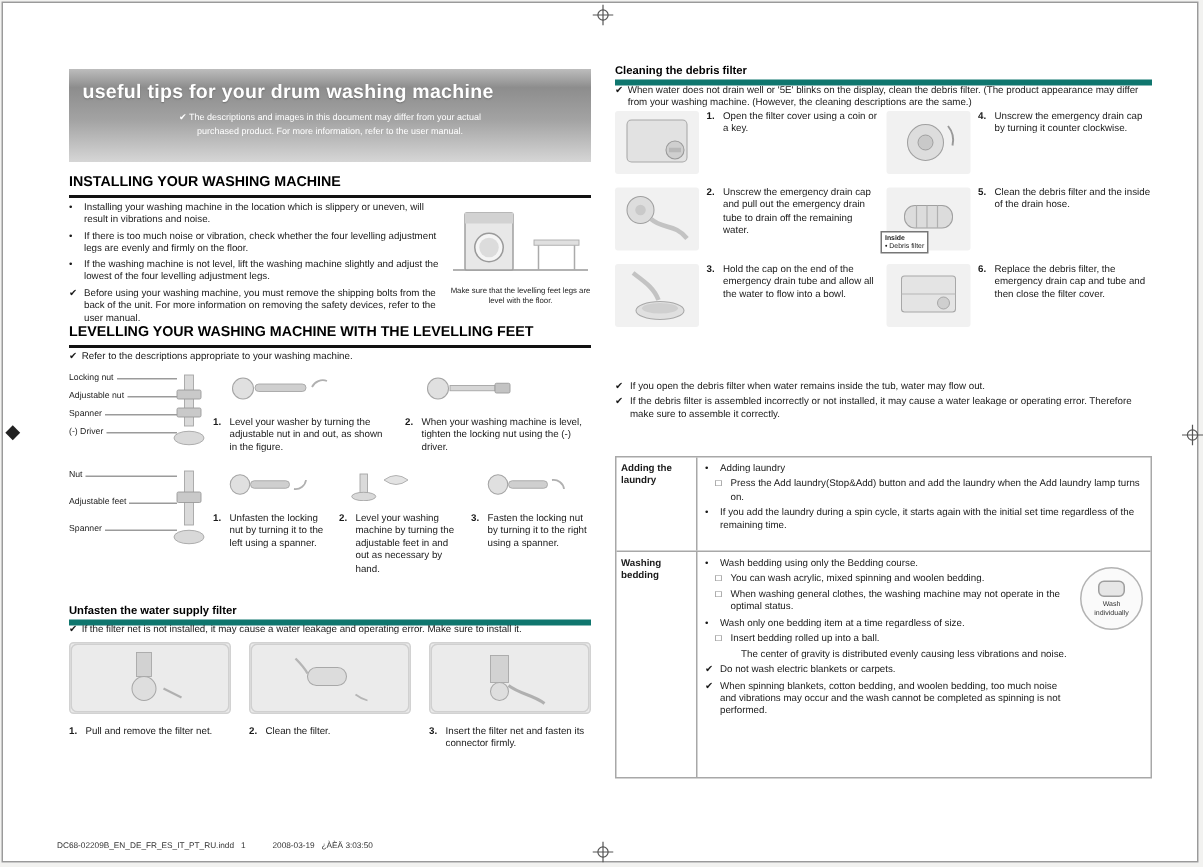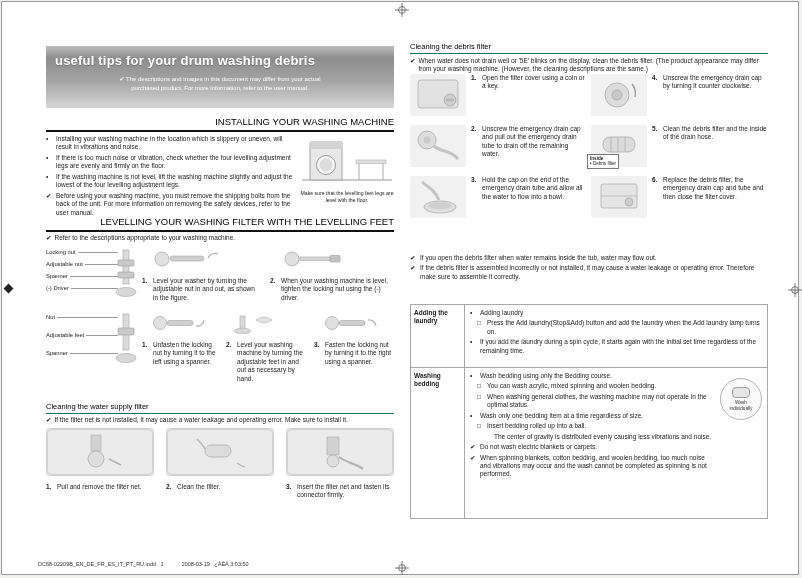--- a/index.html
+++ b/index.html
@@ -9,22 +9,22 @@
   
   .regmark{position:absolute;width:14px;height:14px;}
   .diamond{position:absolute;width:7px;height:7px;background:#222;transform:rotate(45deg);}
 
   
   .banner{position:absolute;left:44px;top:44px;width:348px;height:62px;background:linear-gradient(180deg,#bdbdbd 0%,#8d8d8d 20%,#a3a3a3 55%,#d6d6d6 100%);box-sizing:border-box;}
   .banner-title{color:#ffffff;font-weight:bold;font-size:13px;padding:7px 0 0 9px;letter-spacing:.2px;text-shadow:0 1px 1px rgba(0,0,0,.25);}
   .banner-note{color:#ffffff;font-size:6px;line-height:1.55;text-align:center;margin-top:7px;}
 
   
-  .h-major{position:absolute;font-size:9.5px;font-weight:normal;color:#000;border-bottom:2px solid #111;padding-bottom:2.5px;box-sizing:border-box;text-align:right;}
-  .h-sub{position:absolute;font-size:7.5px;font-weight:normal;color:#000;border-bottom:1px solid #0f766e;padding-bottom:2px;box-sizing:border-box;}
+  .h-major{position:absolute;font-size:9.5px;font-weight:bold;color:#000;border-bottom:2px solid #111;padding-bottom:2.5px;box-sizing:border-box;}
+  .h-sub{position:absolute;font-size:7.5px;font-weight:bold;color:#000;border-bottom:4px solid #0f766e;padding-bottom:2px;box-sizing:border-box;}
 
   .t{font-size:6.5px;line-height:1.3;}
   .li{display:flex;gap:3px;margin-bottom:2px;}
   .li .m{flex:0 0 7px;text-align:left;}
   .li.sub{margin-left:7px;}
   .li.cont{margin-left:14px;}
   .step{display:flex;gap:2px;}
   .step .n{font-weight:bold;flex:0 0 9px;}
 
   
@@ -75,21 +75,21 @@
       <line x1="7" y1="0" x2="7" y2="14" stroke="#555" stroke-width="0.8"></line>
     </svg>
   <div class="diamond" style="left:3px;top:283px;"></div>
   <svg class="regmark" style="left:786px;top:281px;" viewBox="0 0 14 14">
       <circle cx="7" cy="7" r="3.4" fill="none" stroke="#555" stroke-width="0.8"></circle>
       <line x1="0" y1="7" x2="14" y2="7" stroke="#555" stroke-width="0.8"></line>
       <line x1="7" y1="0" x2="7" y2="14" stroke="#555" stroke-width="0.8"></line>
     </svg>
 
   <div class="banner">
-    <div class="banner-title">useful tips for your drum washing debris</div>
+    <div class="banner-title">useful tips for your drum washing machine</div>
     <div class="banner-note">
       <div>✔ The descriptions and images in this document may differ from your actual</div>
       <div>purchased product. For more information, refer to the user manual.</div>
     </div>
   </div>
 
   <div class="h-major" style="left:44px;top:114px;width:348px;">INSTALLING YOUR WASHING MACHINE</div>
 
   <div class="t" style="position:absolute;left:44px;top:133px;width:252px;">
     <div class="li">
@@ -117,21 +117,21 @@
       <rect x="10" y="6" width="32" height="7" fill="#d2d2d2"></rect>
       <circle cx="26" cy="29" r="9.5" fill="#f5f5f5" stroke="#9a9a9a"></circle>
       <circle cx="26" cy="29" r="6.5" fill="#dcdcdc"></circle>
       <rect x="56" y="24" width="30" height="3.5" fill="#e0e0e0" stroke="#ababab" stroke-width="0.6"></rect>
       <line x1="59" y1="27.5" x2="59" y2="44" stroke="#ababab"></line>
       <line x1="83" y1="27.5" x2="83" y2="44" stroke="#ababab"></line>
     </svg>
     <div class="caption">Make sure that the levelling feet legs are level with the floor.</div>
   </div>
 
-  <div class="h-major" style="left:44px;top:214px;width:348px;">LEVELLING YOUR WASHING FILTER WITH THE LEVELLING FEET</div>
+  <div class="h-major" style="left:44px;top:214px;width:348px;">LEVELLING YOUR WASHING MACHINE WITH THE LEVELLING FEET</div>
 
   <div class="t" style="position:absolute;left:44px;top:232px;width:348px;display:flex;gap:3px;">
     <span class="m">✔</span>
       <span>Refer to the descriptions appropriate to your washing machine.</span>
   </div>
 
   <div class="dlabels" style="left:44px;top:247px;width:72px;">
     <div class="dlabel">
         <span>Locking nut</span>
       </div>
@@ -223,21 +223,21 @@
         <rect x="25" y="8.5" width="26" height="5" rx="2.5" fill="#cfcfcf" stroke="#a5a5a5" stroke-width="0.6"></rect>
         <path d="M54 8 a7 7 0 0 1 8 6" fill="none" stroke="#b0b0b0" stroke-width="1.2"></path>
       </svg>
       <div class="t step">
           <span class="n">3.</span>
           <span>Fasten the locking nut by turning it to the right using a spanner.</span>
         </div>
     </div>
   </div>
 
-  <div class="h-sub" style="left:44px;top:400px;width:348px;">Cleaning the water supply filter</div>
+  <div class="h-sub" style="left:44px;top:400px;width:348px;">Unfasten the water supply filter</div>
   <div class="t" style="position:absolute;left:44px;top:414px;width:348px;display:flex;gap:3px;">
     <span class="m">✔</span>
       <span>If the filter net is not installed, it may cause a water leakage and operating error. Make sure to install it.</span>
   </div>
 
   <div style="position:absolute;left:44px;top:426px;width:348px;display:flex;gap:12px;">
     <div style="width:108px;">
       <svg class="fig-box" width="106" height="46" viewBox="0 0 106 46">
         <rect x="0.5" y="0.5" width="105" height="45" rx="4" fill="#ebebeb" stroke="#d0d0d0"></rect>
         <rect x="44" y="6" width="10" height="16" fill="#d2d2d2" stroke="#a8a8a8" stroke-width="0.6"></rect>

